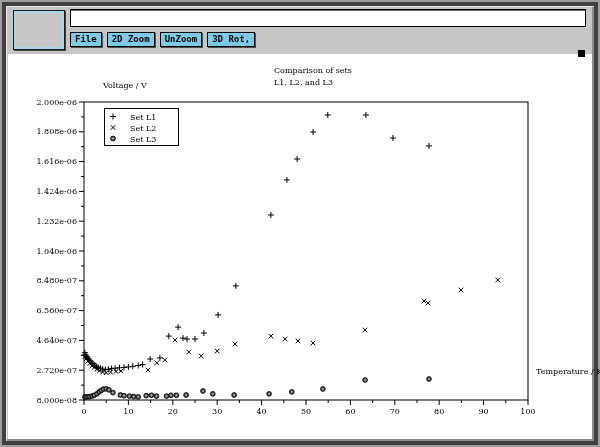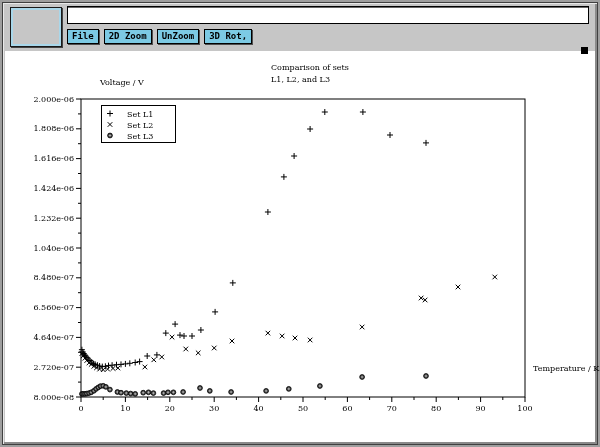--- a/index.html
+++ b/index.html
@@ -1,18 +1,18 @@
 <!DOCTYPE html>
 <html><head>
 <meta charset="utf-8">
 <style>
   html,body{margin:0;padding:0;width:600px;height:447px;overflow:hidden;
     font-family:"Liberation Sans",sans-serif;background:#a8a8a8;}
   .frame{position:absolute;inset:0;background:#9e9e9e;}
-  .window{position:absolute;inset:2px;background:#c6c6c6;border:1px solid #404040;
+  .window{position:absolute;inset:2px;background:#c6c6c6;border:4px solid #404040;
     box-shadow:inset 1px 1px 0 #e9e9e9, inset -2px -2px 0 #8a8a8a;}
   .wm-box{position:absolute;left:7px;top:4px;width:50px;height:38px;background:#c6c6c6;
     border:1px solid #1a1a1a;box-shadow:inset 2px 2px 0 #a9d7ea, inset -2px -2px 0 #a9d7ea, 1px 1px 0 #444;}
   .status{position:absolute;left:64px;top:3px;right:8px;height:16px;background:#ffffff;
     border:1px solid #000;box-shadow:inset 0 1px 0 #666;font:9px "DejaVu Sans Mono",monospace;color:#000;}
   .menu{position:absolute;left:64px;top:26px;display:flex;gap:5px;}
   .mbtn{background:#7ccae4;border:1px solid #000;box-shadow:1px 1px 0 #4f4f4f;
     font:bold 9px "DejaVu Sans Mono",monospace;color:#000;padding:1px 4px 2px 4px;line-height:10px;cursor:pointer;}
   .canvas{position:absolute;left:2px;top:48px;right:2px;bottom:2px;background:#ffffff;}
   .sq{position:absolute;right:9px;top:44px;width:7px;height:7px;background:#000;}

